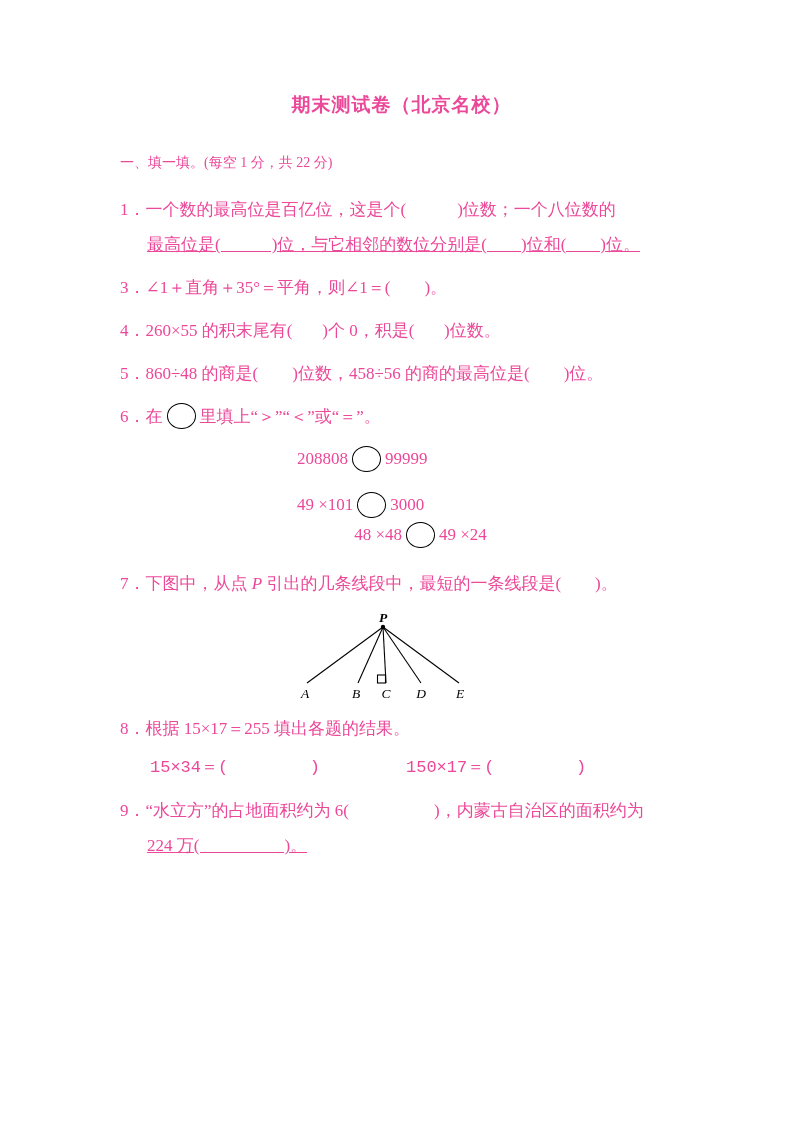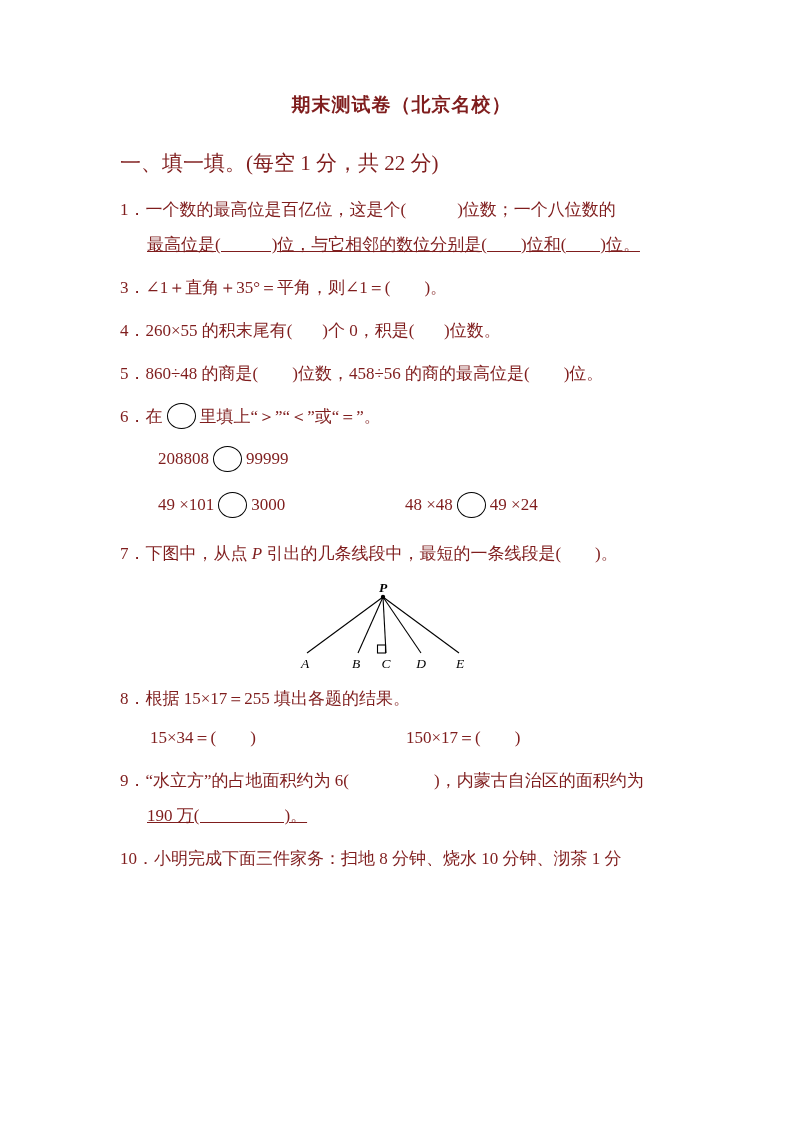--- a/index.html
+++ b/index.html
@@ -2,37 +2,37 @@
 <html><head>
 <meta charset="utf-8">
 <style>
   * { margin: 0; padding: 0; box-sizing: border-box; }
   html, body { background: #ffffff; }
   .page {
     width: 793px;
     height: 1122px;
     margin: 0 auto;
     background: #ffffff;
-    color: #7f1d1d;
+    color: #ec4899;
     font-family: "Liberation Serif", "DejaVu Serif", serif;
     font-size: 17px;
     padding: 92px 110px 0 120px;
     position: relative;
     overflow: hidden;
   }
   .title {
     text-align: center;
     font-size: 19px;
     font-weight: bold;
     letter-spacing: 1px;
     margin-bottom: 28px;
     white-space: pre-wrap;
   }
   .section-heading {
-    font-size: 21px;
+    font-size: 14px;
     margin-bottom: 12px;
     line-height: 34px;
     white-space: pre-wrap;
   }
   .question { margin-bottom: 8px; }
   .qline {
     line-height: 35px;
     white-space: pre-wrap;
   }
   .indent { padding-left: 27px; text-decoration: underline; }
@@ -47,25 +47,26 @@
     margin: 0 4px;
     background: #fff;
   }
   .compare-grid { margin-top: 10px; }
   .compare-row {
     display: flex;
     align-items: center;
     padding-left: 38px;
     margin-bottom: 16px;
     line-height: 30px;
+    flex-direction: column;
   }
   .compare-item { display: flex; align-items: center; white-space: pre; }
   .compare-item:first-child { width: 247px; }
   .q8-row { display: flex; padding-left: 30px; line-height: 35px; margin-top: 4px; }
-  .q8-item { white-space: pre; }
+  .q8-item { white-space: pre; font-family: Liberation Mono, monospace; }
   .q8-item:first-child { width: 256px; }
   .diagram { display: block; margin: 10px 0 2px 170px; }
   .diagram line, .diagram rect { stroke: #000; stroke-width: 1.1; fill: none; }
   .dlabel {
     font-family: "Liberation Serif", serif;
     font-style: italic;
     font-size: 13.5px;
     fill: #000;
   }
   .dlabel-p { font-weight: bold; }
@@ -132,20 +133,19 @@
   <div class="question">
     <div class="qline">8．根据 15×17＝255 填出各题的结果。</div>
     <div class="q8-row">
       <span class="q8-item">15×34＝(        )</span>
       <span class="q8-item">150×17＝(        )</span>
     </div>
   </div>
 
   <div class="question">
     <div class="qline">9．“水立方”的占地面积约为 6(                    )，内蒙古自治区的面积约为</div>
-    <div class="qline indent">190 万(                    )。</div>
+    <div class="qline indent">224 万(                    )。</div>
   </div>
 
   <div class="question">
-    <div class="qline">10．小明完成下面三件家务：扫地 8 分钟、烧水 10 分钟、沏茶 1 分</div>
   </div>
 
 </div>
 
 </body></html>

